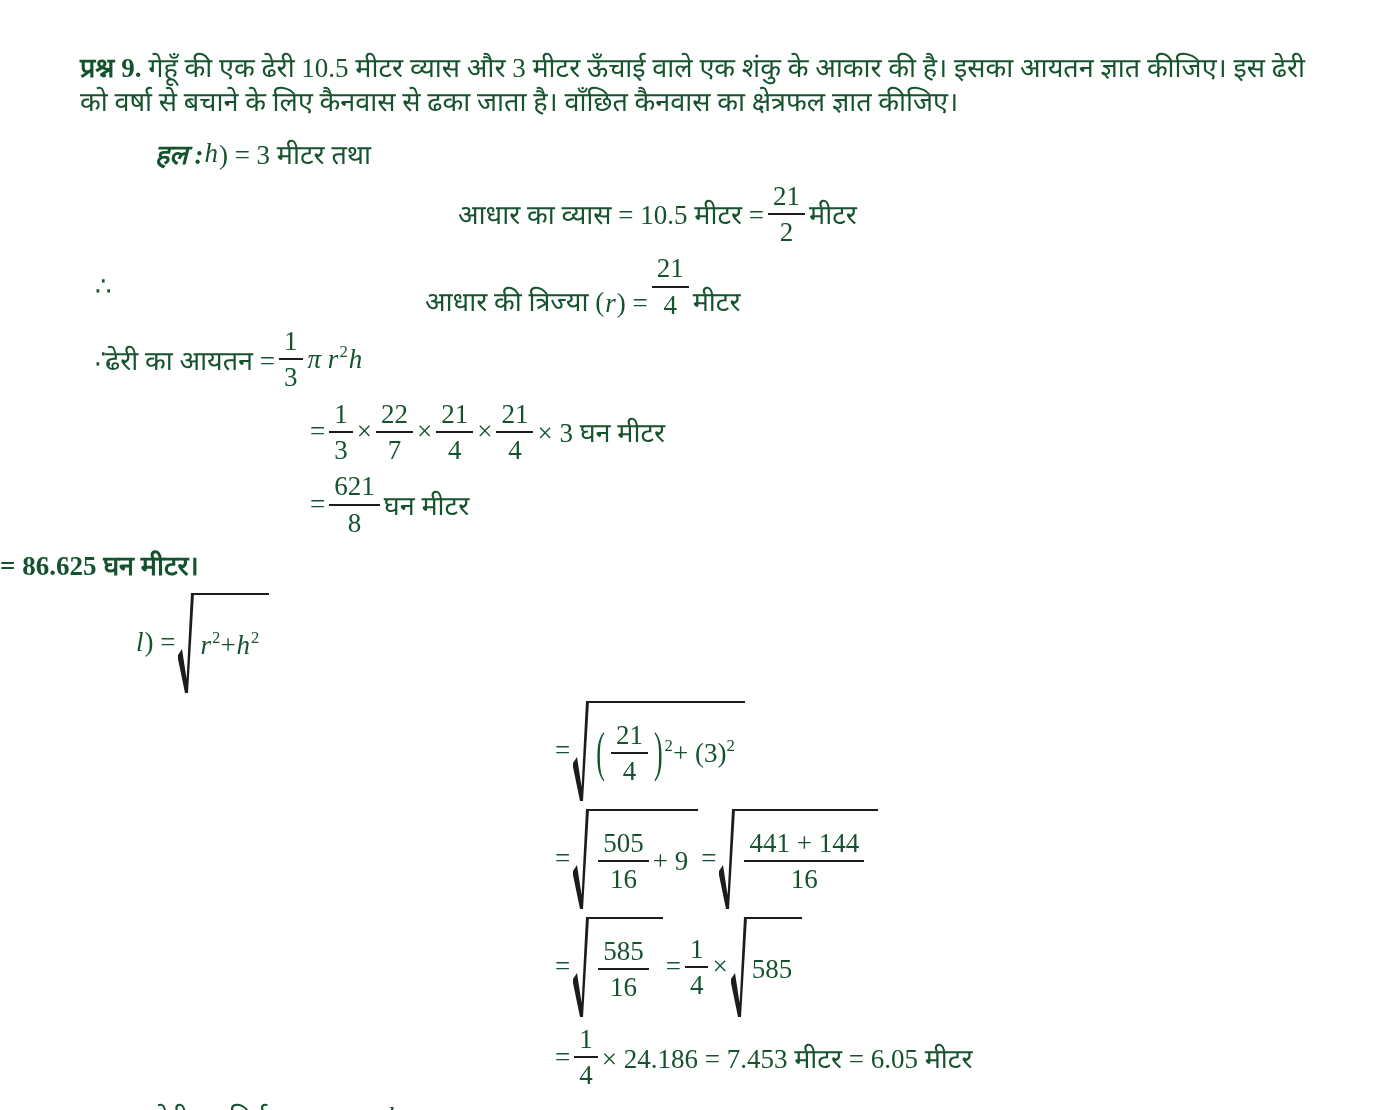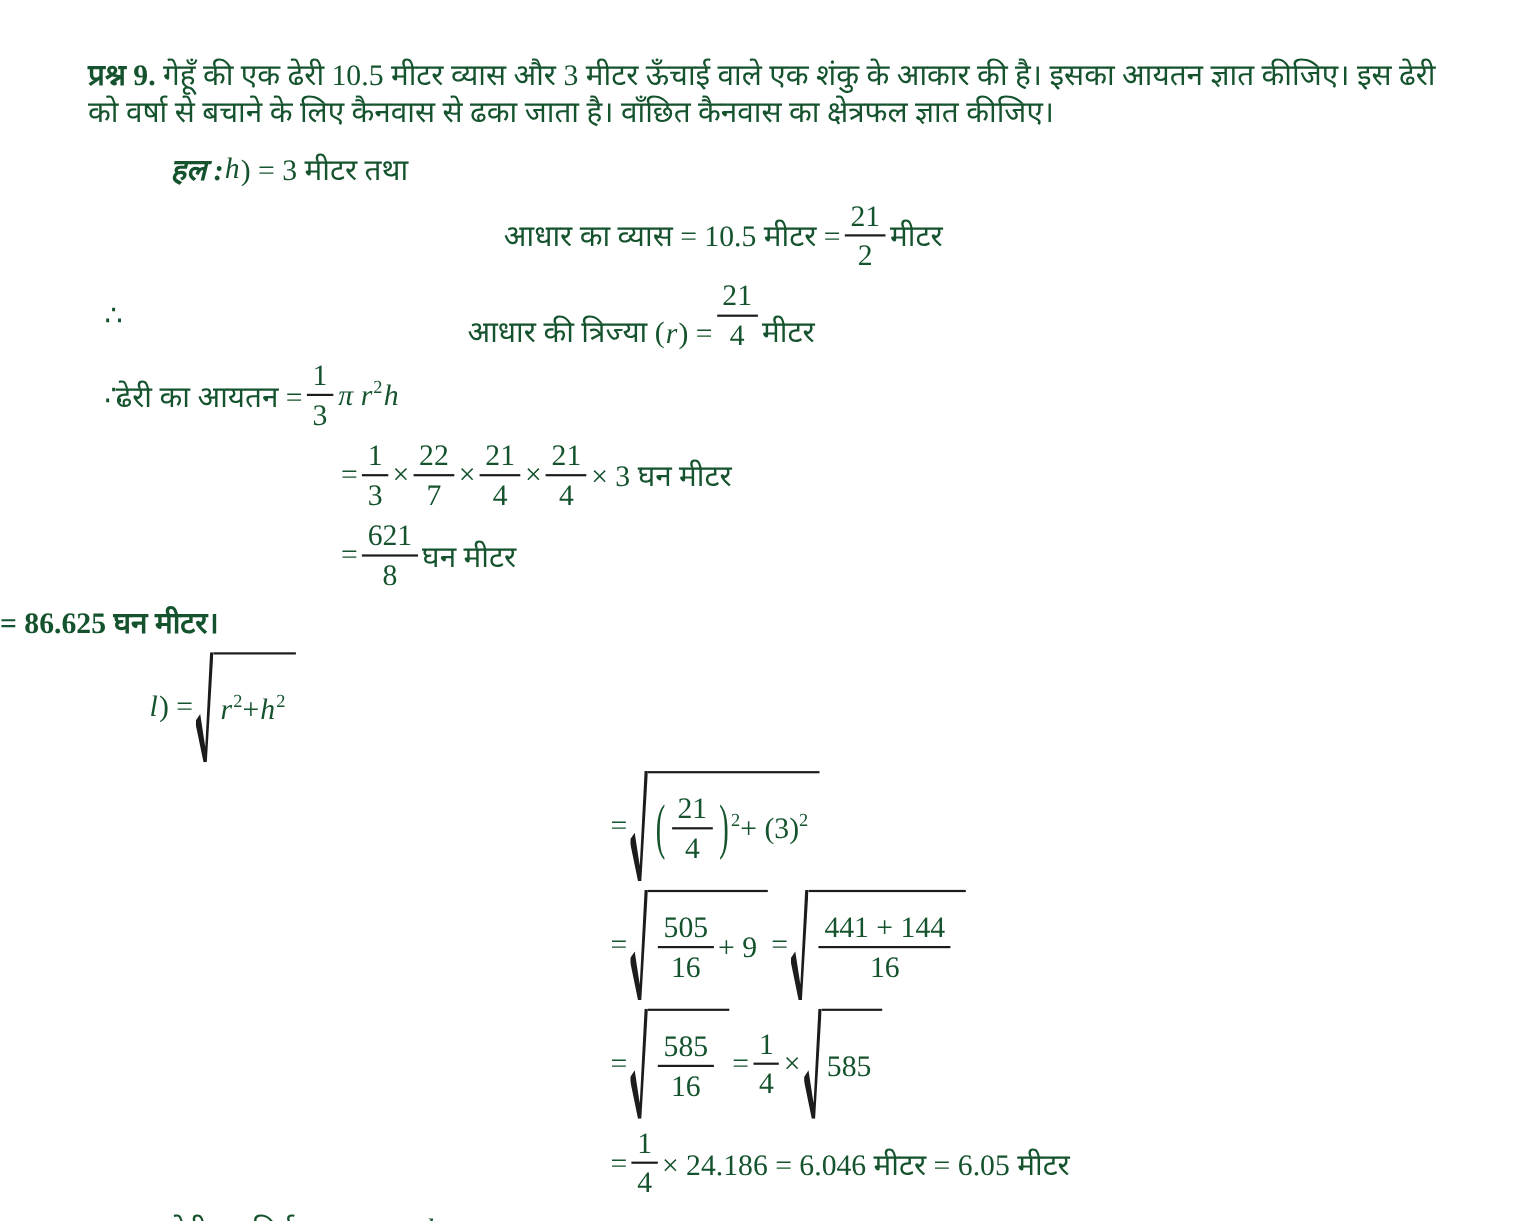--- a/index.html
+++ b/index.html
@@ -279,21 +279,21 @@
           </span>
         </span>
       </div>
       <div class="line">
         <span class="content" style="margin-left: 555px;">
           <span class="mtxt">= </span>
           <span class="frac">
             <span class="num">1</span>
             <span class="den">4</span>
           </span>
-          <span class="mtxt"> × 24.186 = 6.046 मीटर = 6.05 मीटर</span>
+          <span class="mtxt"> × 24.186 = 7.453 मीटर = 6.05 मीटर</span>
         </span>
       </div>
       <div class="line">
         <span class="mark">∴</span>
         <span class="content" style="margin-left: 155px;">
           <span class="mtxt">ढेरी का तिर्यक पृष्ठ = </span>
           <span class="mvar">π r l</span>
         </span>
       </div>
     </div>

